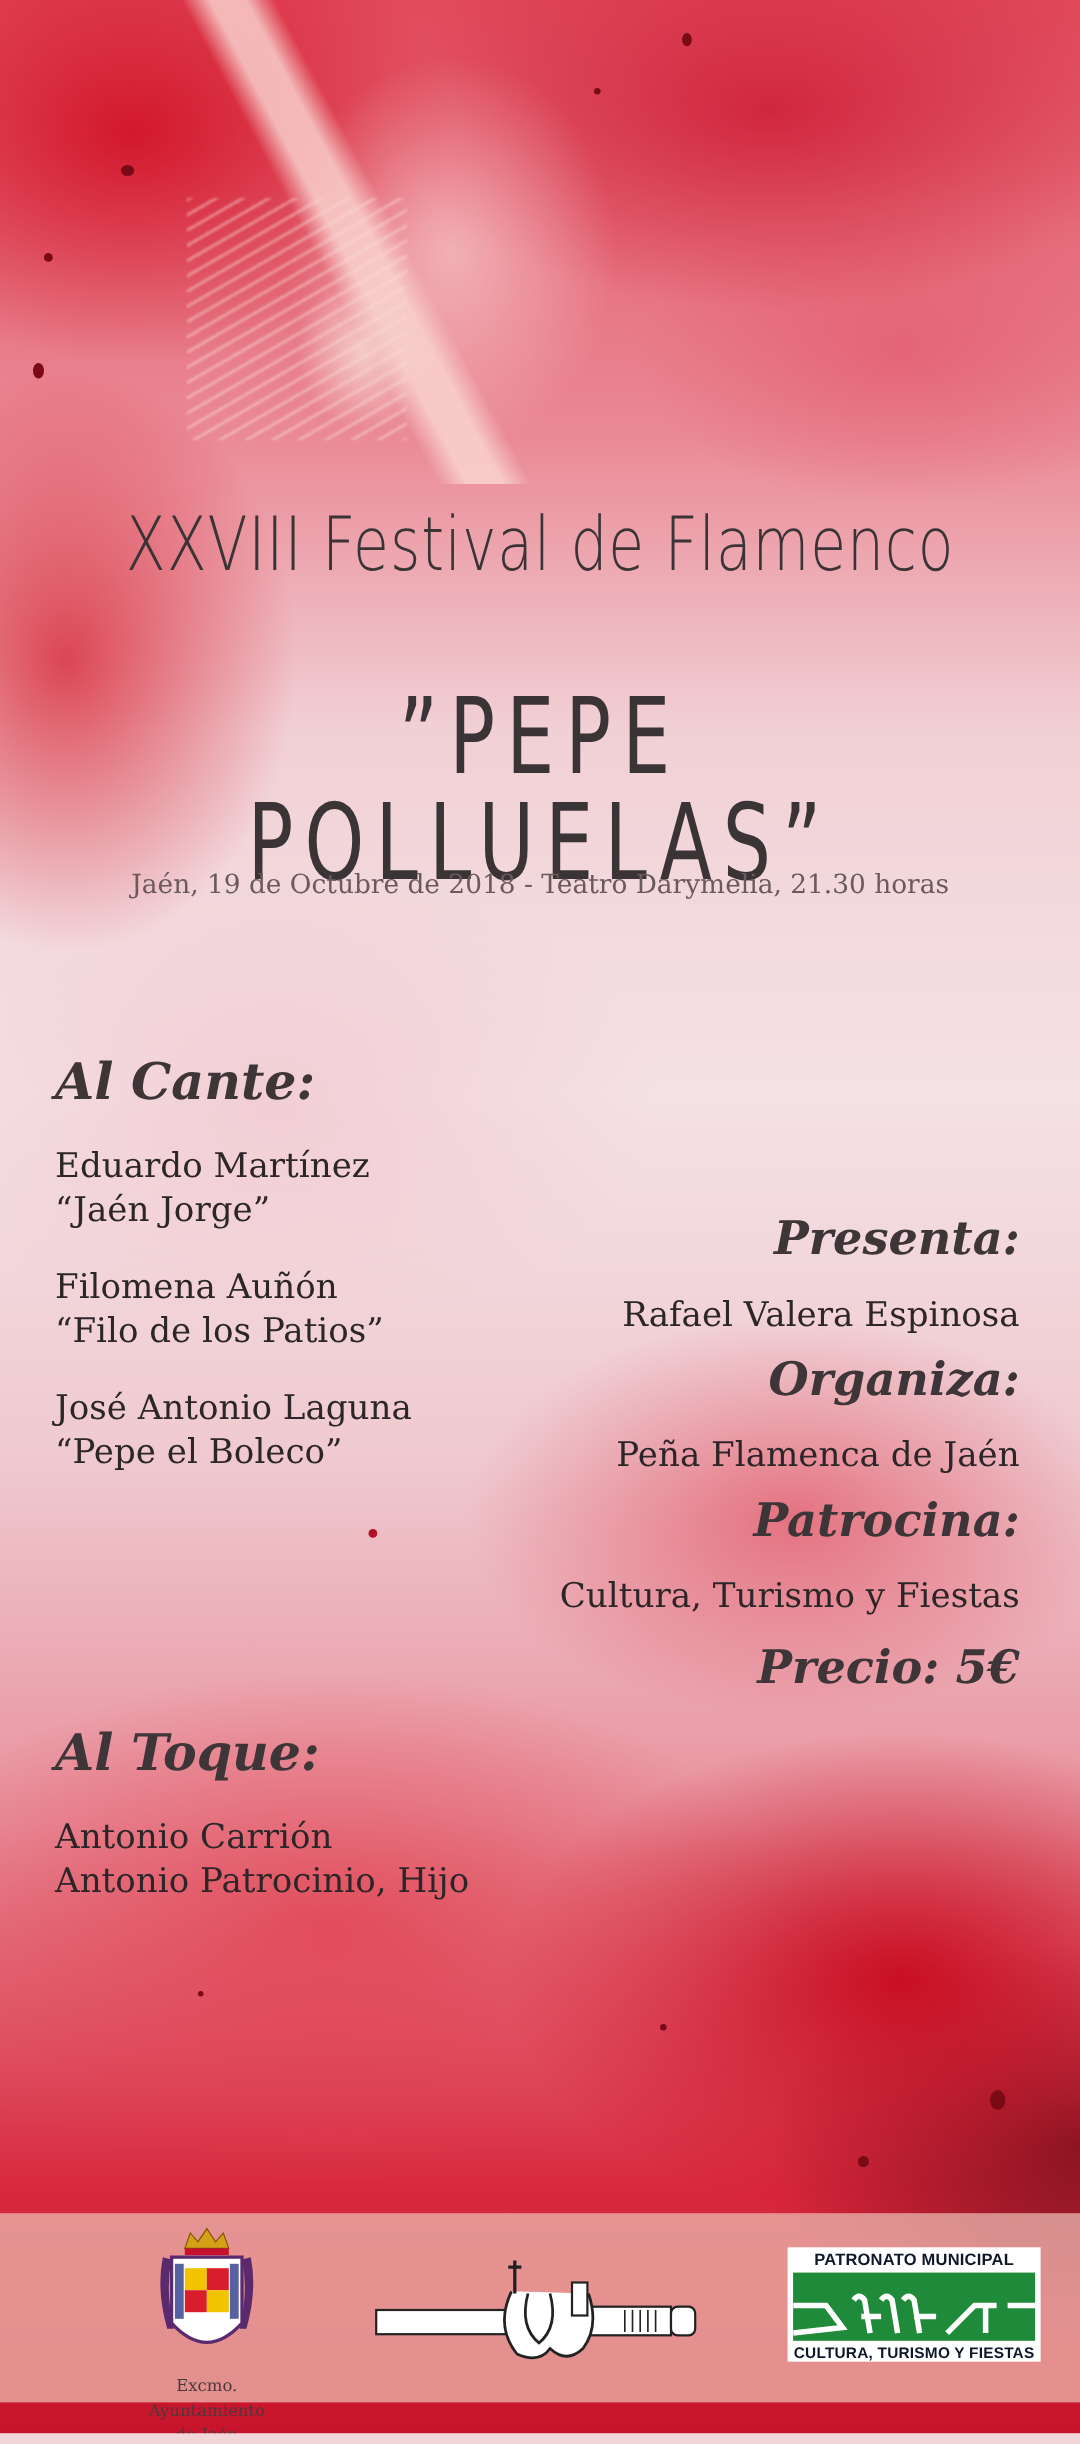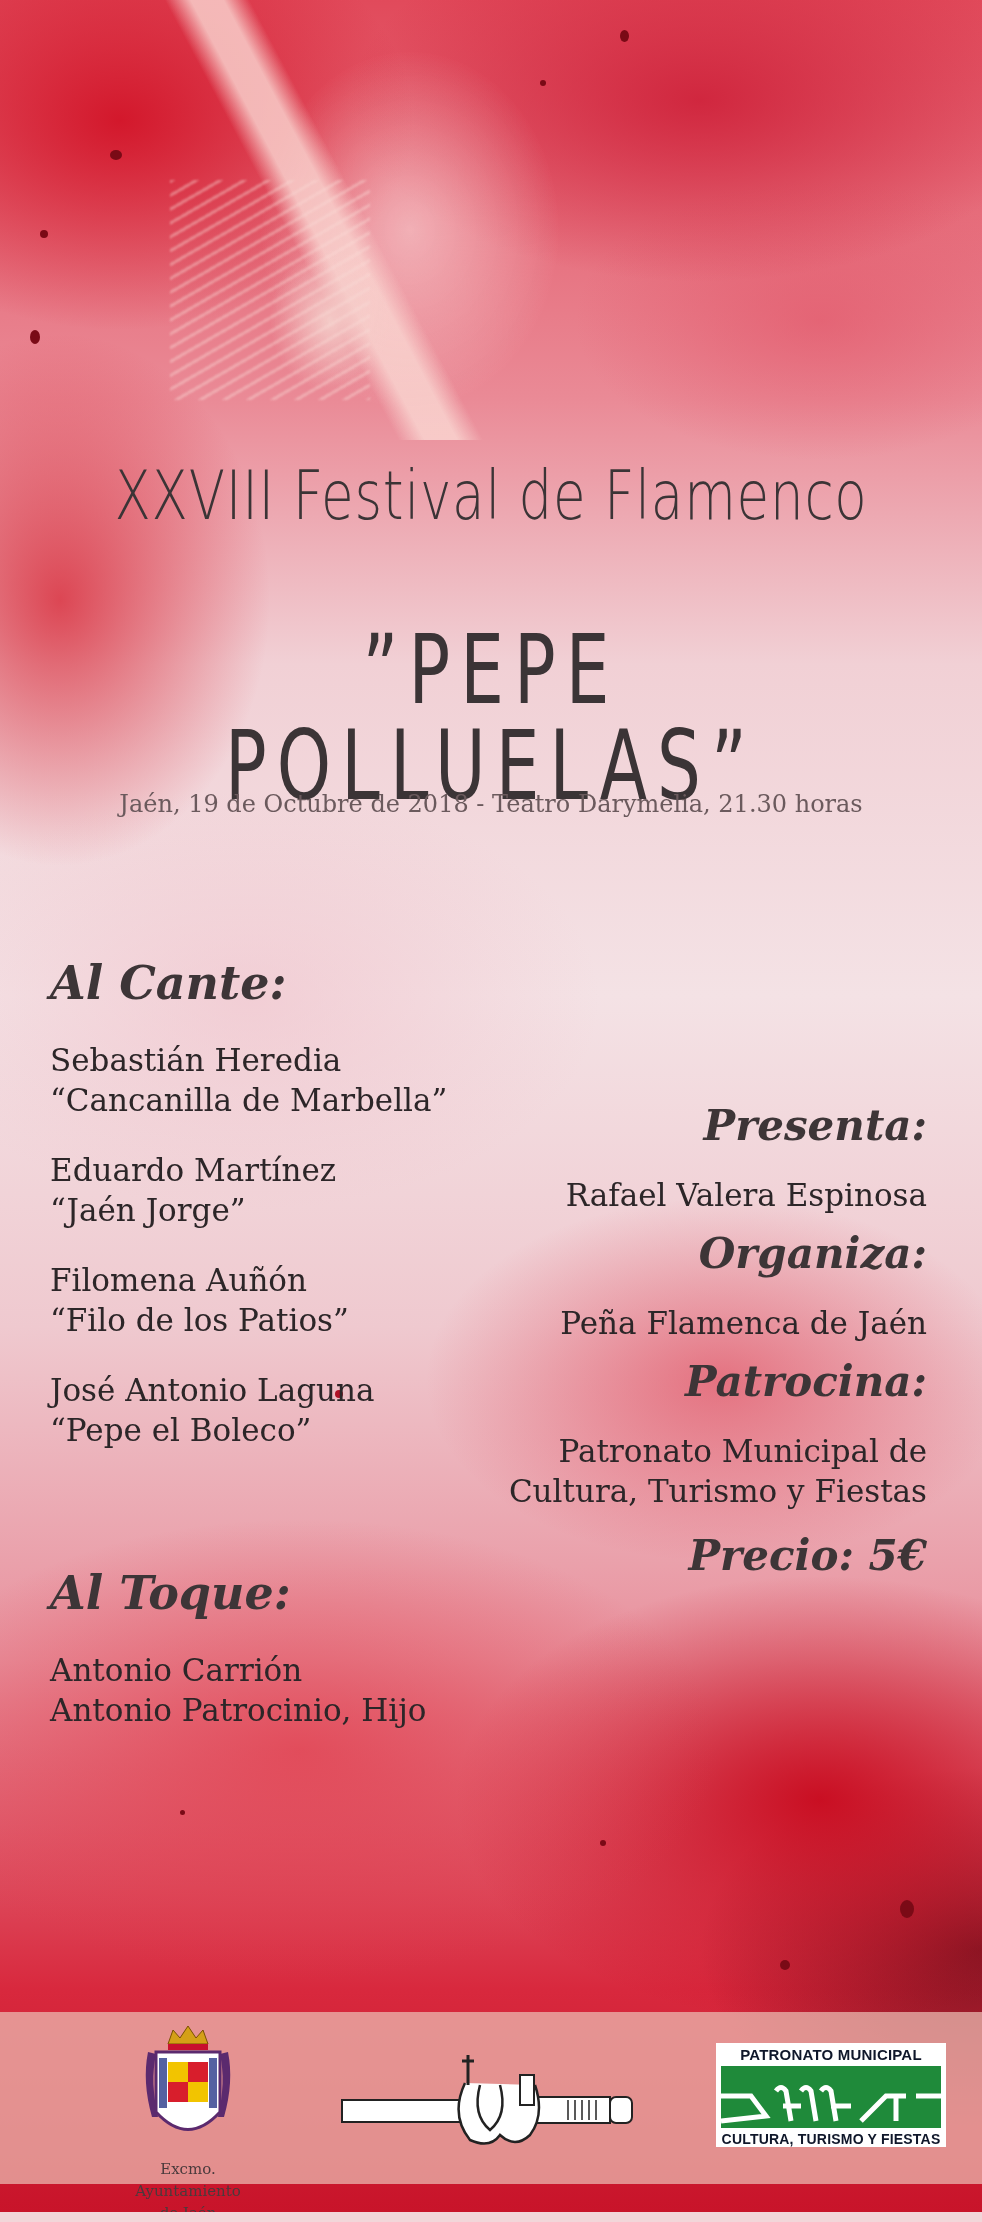--- a/index.html
+++ b/index.html
@@ -98,24 +98,20 @@
   <div class="speck" style="left:180px;top:1810px;width:5px;height:5px;"></div>
   <div class="speck" style="left:335px;top:1390px;width:8px;height:8px;background:#b01226;"></div>
 
   <div class="title-line1">XXVIII Festival de Flamenco</div>
   <div class="title-line2">”PEPE POLLUELAS”</div>
   <div class="subtitle">Jaén, 19 de Octubre de 2018 - Teatro Darymelia, 21.30 horas</div>
 
   <div class="left-col">
     <div class="heading">Al Cante:</div>
     <div class="artist body-text">
-      <div>Sebastián Heredia</div>
-      <div>“Cancanilla de Marbella”</div>
-    </div>
-    <div class="artist body-text">
       <div>Eduardo Martínez</div>
       <div>“Jaén Jorge”</div>
     </div>
     <div class="artist body-text">
       <div>Filomena Auñón</div>
       <div>“Filo de los Patios”</div>
     </div>
     <div class="artist body-text">
       <div>José Antonio Laguna</div>
       <div>“Pepe el Boleco”</div>
@@ -127,21 +123,20 @@
     <div class="body-text">Antonio Carrión</div>
     <div class="body-text">Antonio Patrocinio, Hijo</div>
   </div>
 
   <div class="right-col">
     <div class="heading r-head1">Presenta:</div>
     <div class="body-text r-val">Rafael Valera Espinosa</div>
     <div class="heading r-head1">Organiza:</div>
     <div class="body-text r-val">Peña Flamenca de Jaén</div>
     <div class="heading r-head1">Patrocina:</div>
-    <div class="body-text">Patronato Municipal de</div>
     <div class="body-text">Cultura, Turismo y Fiestas</div>
     <div class="heading price">Precio: 5€</div>
   </div>
 
   <div class="footer-band"></div>
 
   <div class="logo-ayto">
     <div class="crest">
       <svg width="100" height="128" viewBox="0 0 100 128">
         <path d="M30 22 L35 8 L42 16 L50 4 L58 16 L65 8 L70 22 Z" fill="#d4a017" stroke="#7a5000" stroke-width="1"></path>

